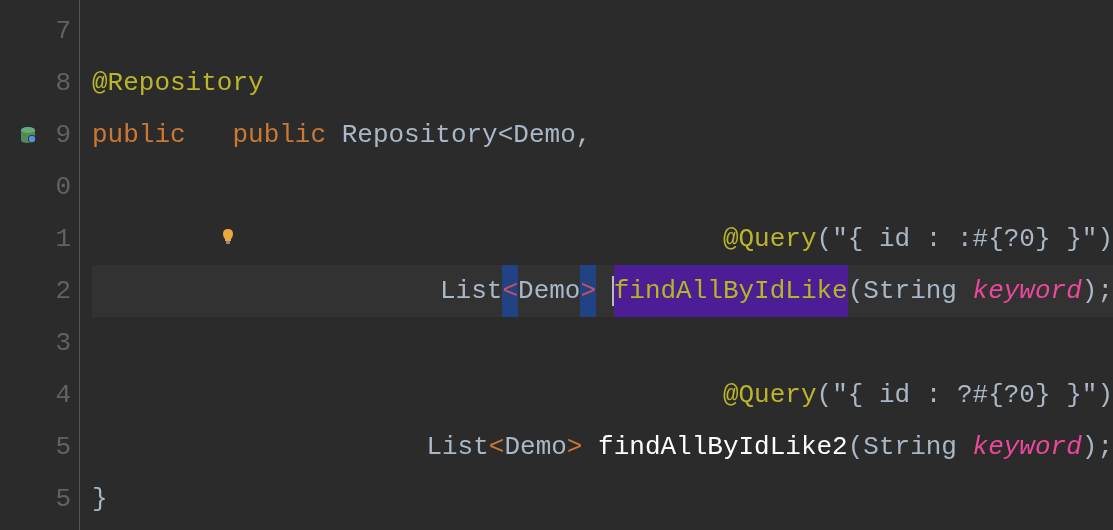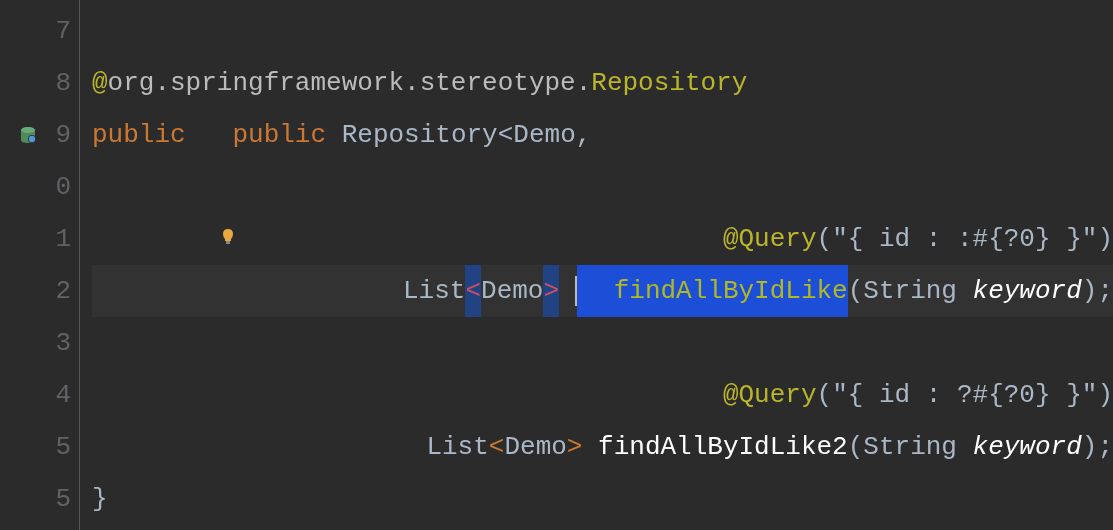--- a/index.html
+++ b/index.html
@@ -57,33 +57,32 @@
       background: #323232;
     }
     .indent-1 { padding-left: 0; }
     .indent-2 { padding-left: 34px; justify-content: flex-end; }
     .tok-fqn { color: #bbbbbb; }
     .tok-keyword { color: #cc7832; text-align: right; }
     .tok-classname { color: #a9b7c6; }
     .tok-extends { color: #cc7832; }
     .tok-string { color: #a9b7c6; }
     .tok-method-dim { color: #ffffff; }
-    .tok-param-name { color: #ffffff; font-style: italic; }
+    .tok-param-name { color: #ec4899; font-style: italic; }
     .tok-punct { color: #a9b7c6; }
     .tok-brace { color: #a9b7c6; }
     .tok-generic-br { color: #cc7832; }
     .tok-annotation-yellow { color: #bbb529; }
     .sel-bracket-red {
       background: #214283;
       color: #cc5060;
     }
     .highlight-method {
-      background: #1d4ed8;
+      background: #4c1d95;
       color: #b0b822;
-      padding-left: 37px;
     }
     .cursor-mark {
       display: inline-block;
       width: 2px;
       height: 30px;
       background: #bbbbbb;
       vertical-align: middle;
       margin: 0;
     }
     .bulb-icon {
@@ -148,21 +147,21 @@
     </div>
     <div class="gutter-line">
       <span class="gutter-line-text">7</span>
     </div>
   </div>
 
   <div class="code-area">
     <div class="code-line"></div>
 
     <div class="code-line indent-1 rel">
-      <span class="tok-annotation-yellow">@</span><span class="tok-fqn">org.springframework.stereotype.</span><span class="tok-annotation-yellow">Repository</span>
+      <span class="tok-annotation-yellow">@</span><span class="tok-annotation-yellow">Repository</span>
     </div>
 
     <div class="code-line indent-1 rel">
       <span class="tok-keyword">public</span><span> </span><span> </span><span> </span><span class="tok-extends">public</span><span> </span><span class="tok-classname">Repository</span><span class="tok-punct">&lt;</span><span class="tok-classname">Demo</span><span class="tok-punct">,</span>
     </div>
 
     <div class="code-line"></div>
 
     <div class="code-line indent-2 rel">
       <span style="position:absolute;left:4px;">

